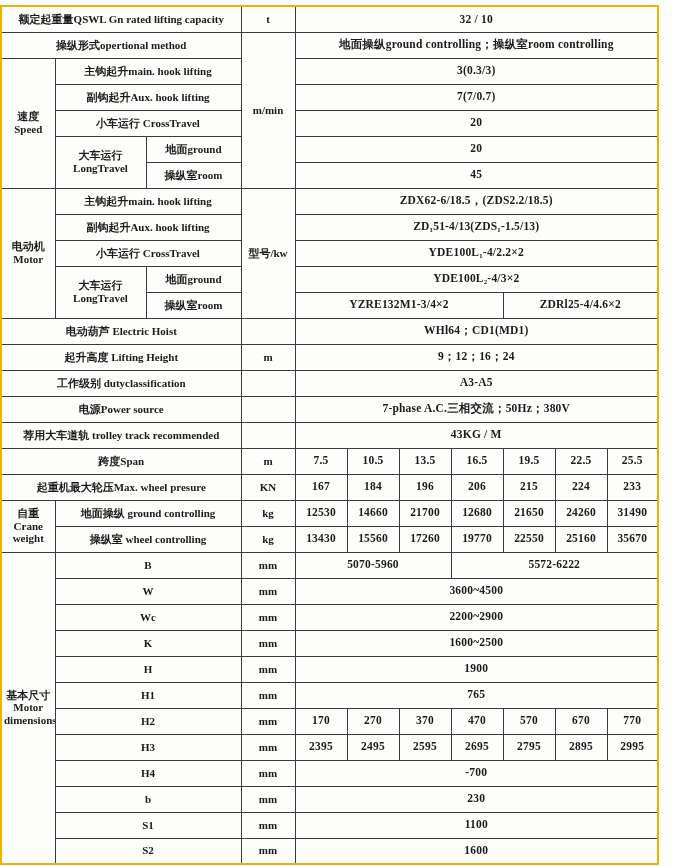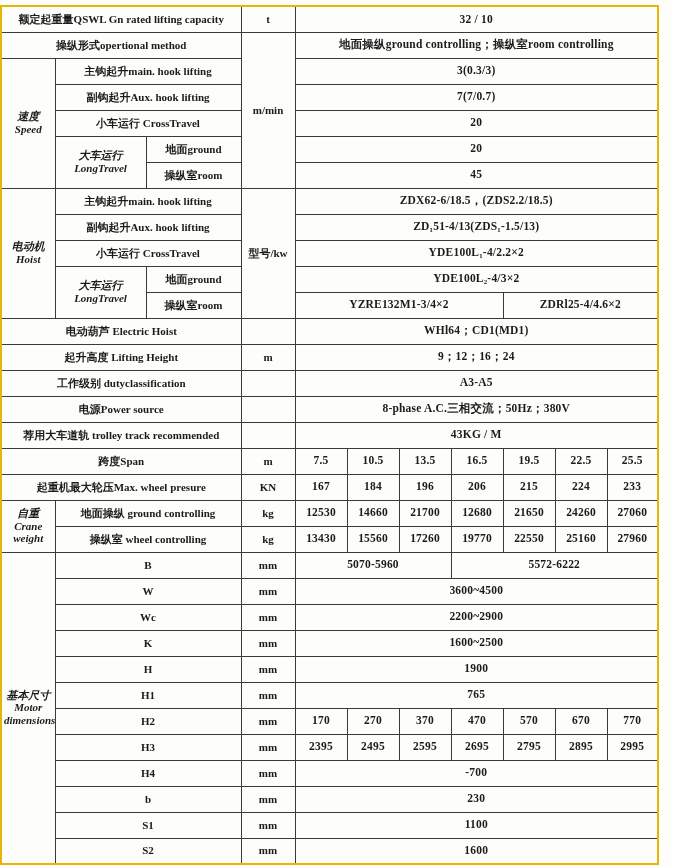--- a/index.html
+++ b/index.html
@@ -22,21 +22,21 @@
     border:1px solid #3a3a3a;
     text-align:center;
     vertical-align:middle;
     font-weight:bold;
     font-size:11.5px;
     padding:1px 2px;
     overflow:hidden;
     line-height:1.15;
   }
   tr{height:26px;}
-  td.g{white-space:pre-line;font-size:11px;font-style:italic;}
+  td.g{white-space:pre-line;font-size:11px;}
   td.lbl{font-size:11px;}
   td.unit{font-size:11px;}
   td.val{font-size:11.5px;letter-spacing:0.2px;}
 </style>
 </head>
 <body>
 
 <div class="page">
 <table class="spec">
   <colgroup>
@@ -86,21 +86,21 @@
     <td class="lbl">地面ground</td>
     <td colspan="7" class="val">20</td>
   </tr>
   <tr>
     <td class="lbl">操纵室room</td>
     <td colspan="7" class="val">45</td>
   </tr>
 
   <tr>
     <td rowspan="5" class="g">电动机
-Hoist</td>
+Motor</td>
     <td colspan="2" class="lbl">主钩起升main. hook lifting</td>
     <td class="unit" rowspan="5">型号/kw</td>
     <td colspan="7" class="val">ZDX62-6/18.5，(ZDS2.2/18.5)</td>
   </tr>
   <tr>
     <td colspan="2" class="lbl">副钩起升Aux. hook lifting</td>
     <td colspan="7" class="val">ZD₁51-4/13(ZDS₁-1.5/13)</td>
   </tr>
   <tr>
     <td colspan="2" class="lbl">小车运行 CrossTravel</td>
@@ -132,21 +132,21 @@
 
   <tr>
     <td colspan="3" class="lbl">工作级别 dutyclassification</td>
     <td class="unit"></td>
     <td colspan="7" class="val">A3-A5</td>
   </tr>
 
   <tr>
     <td colspan="3" class="lbl">电源Power source</td>
     <td class="unit"></td>
-    <td colspan="7" class="val">8-phase A.C.三相交流；50Hz；380V</td>
+    <td colspan="7" class="val">7-phase A.C.三相交流；50Hz；380V</td>
   </tr>
 
   <tr>
     <td colspan="3" class="lbl">荐用大车道轨 trolley track recommended</td>
     <td class="unit"></td>
     <td colspan="7" class="val">43KG / M</td>
   </tr>
 
   <tr>
     <td colspan="3" class="lbl">跨度Span</td>
@@ -177,32 +177,32 @@
 Crane
 weight</td>
     <td colspan="2" class="lbl">地面操纵 ground controlling</td>
     <td class="unit">kg</td>
     <td class="val">12530</td>
     <td class="val">14660</td>
     <td class="val">21700</td>
     <td class="val">12680</td>
     <td class="val">21650</td>
     <td class="val">24260</td>
-    <td class="val">27060</td>
+    <td class="val">31490</td>
   </tr>
   <tr>
     <td colspan="2" class="lbl">操纵室 wheel controlling</td>
     <td class="unit">kg</td>
     <td class="val">13430</td>
     <td class="val">15560</td>
     <td class="val">17260</td>
     <td class="val">19770</td>
     <td class="val">22550</td>
     <td class="val">25160</td>
-    <td class="val">27960</td>
+    <td class="val">35670</td>
   </tr>
 
   <tr>
     <td rowspan="12" class="g">基本尺寸
 Motor
 dimensions</td>
     <td colspan="2" class="lbl">B</td>
     <td class="unit">mm</td>
     <td colspan="3" class="val">5070-5960</td>
     <td colspan="4" class="val">5572-6222</td>

